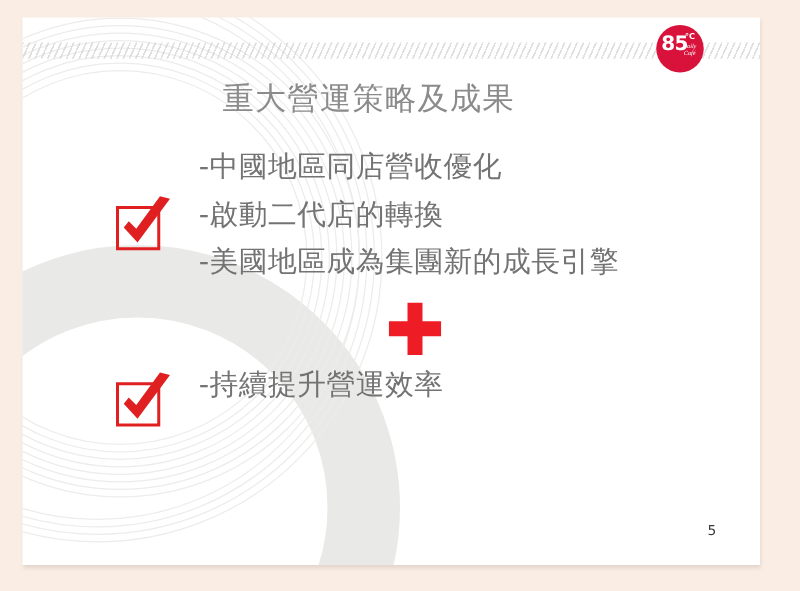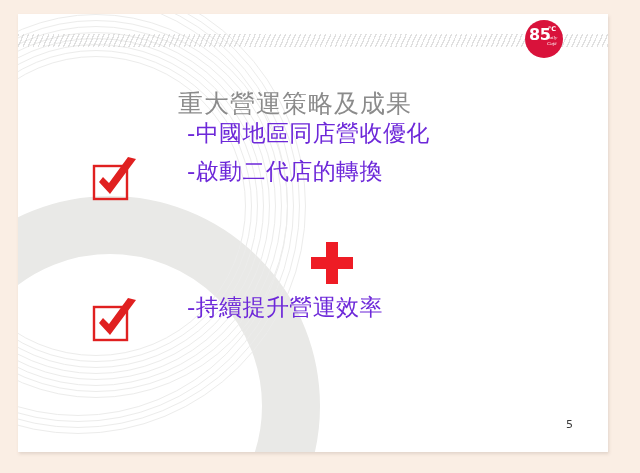--- a/index.html
+++ b/index.html
@@ -134,32 +134,30 @@
   
   #slide-title {
     position: absolute;
     left: 160px;
     top: 48px;
     font-family: "DejaVu Serif", "Liberation Serif", serif;
     font-size: 25px;
     letter-spacing: 1px;
     color: #8b8b8b;
     white-space: nowrap;
-    margin-top: 25px;
   }
 
   
   .bullet-line {
     position: absolute;
     font-family: "DejaVu Sans", "Liberation Sans", sans-serif;
     font-size: 23px;
-    color: #6d28d9;
+    color: #737373;
     white-space: nowrap;
     letter-spacing: 0.4px;
-    margin-left: 28px;
   }
   #line1 { left: 141px; top: 104px; }
   #line2 { left: 141px; top: 142px; text-align: center; }
   #line3 { left: 141px; top: 180px; }
   #line4 { left: 141px; top: 278px; }
 
   
   .checkbox-mark {
     position: absolute;
     width: 48px;
@@ -232,18 +230,19 @@
       <rect x="3" y="10" width="33" height="33" fill="none" stroke="#e02020" stroke-width="2.4"></rect>
       <path d="M8 26 L19 38 L45 3 L37 1 L18 27 L12 21 Z" fill="#e02020"></path>
     </svg>
 
     <svg id="plus-sign" viewBox="0 0 42 42">
       <path d="M15 0 H27 V15 H42 V27 H27 V42 H15 V27 H0 V15 H15 Z" fill="#ee1c25"></path>
     </svg>
 
     <div class="bullet-line" id="line1">-中國地區同店營收優化</div>
     <div class="bullet-line" id="line2">-啟動二代店的轉換</div>
+    <div class="bullet-line" id="line3">-美國地區成為集團新的成長引擎</div>
     <div class="bullet-line" id="line4">-持續提升營運效率</div>
 
     <div id="page-number">5</div>
 
   </div>
 </div>
 
 </body></html>

